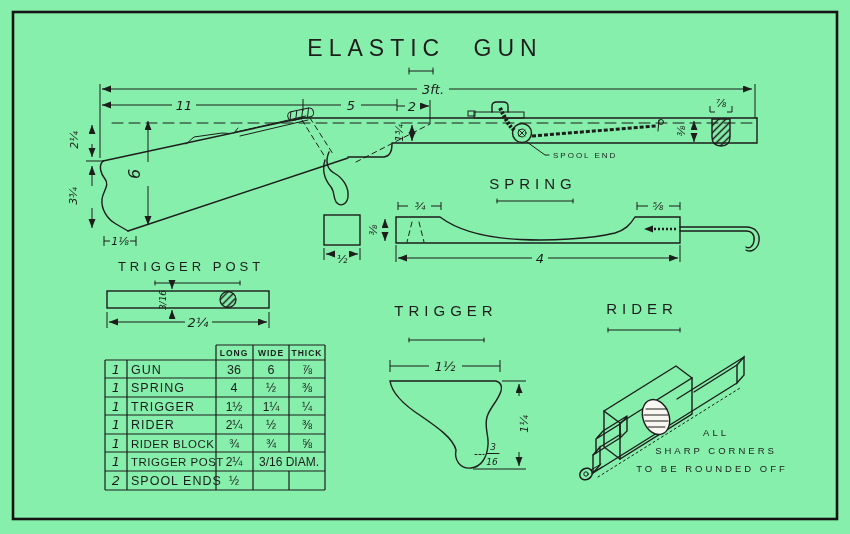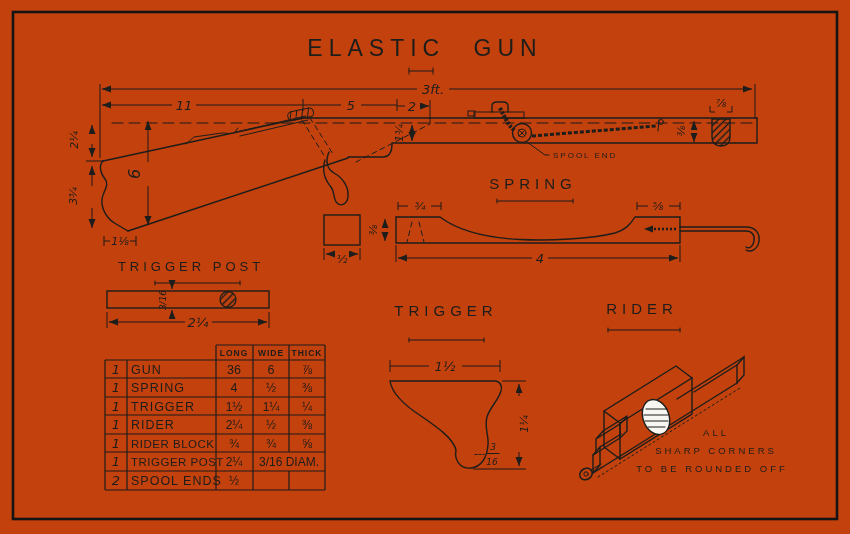--- a/index.html
+++ b/index.html
@@ -1,17 +1,17 @@
 <!DOCTYPE html>
 <html><head>
 <meta charset="utf-8">
 <style>
   html,body{margin:0;padding:0;background:#e8e6e0;}
   .sheet{
-    position:relative;width:850px;height:534px;background:#c2410c;
+    position:relative;width:850px;height:534px;background:#86efac;
     font-family:"Liberation Sans",sans-serif;overflow:hidden;
   }
   svg{position:absolute;left:0;top:0;}
   svg text{fill:#1d1d1b;font-family:"Liberation Sans",sans-serif;}
   .t-title{font-size:23px;letter-spacing:6px;word-spacing:16px;}
   .t-section{font-size:15px;letter-spacing:5px;}
   .t-section-sm{font-size:13px;letter-spacing:4px;}
   .t-dim{font-size:13px;font-style:italic;font-family:"DejaVu Sans",sans-serif;}
   .t-dim-lg{font-size:16px;font-style:italic;font-family:"DejaVu Sans",sans-serif;}
   .t-frac{font-size:11px;font-style:italic;font-family:"DejaVu Sans",sans-serif;}

